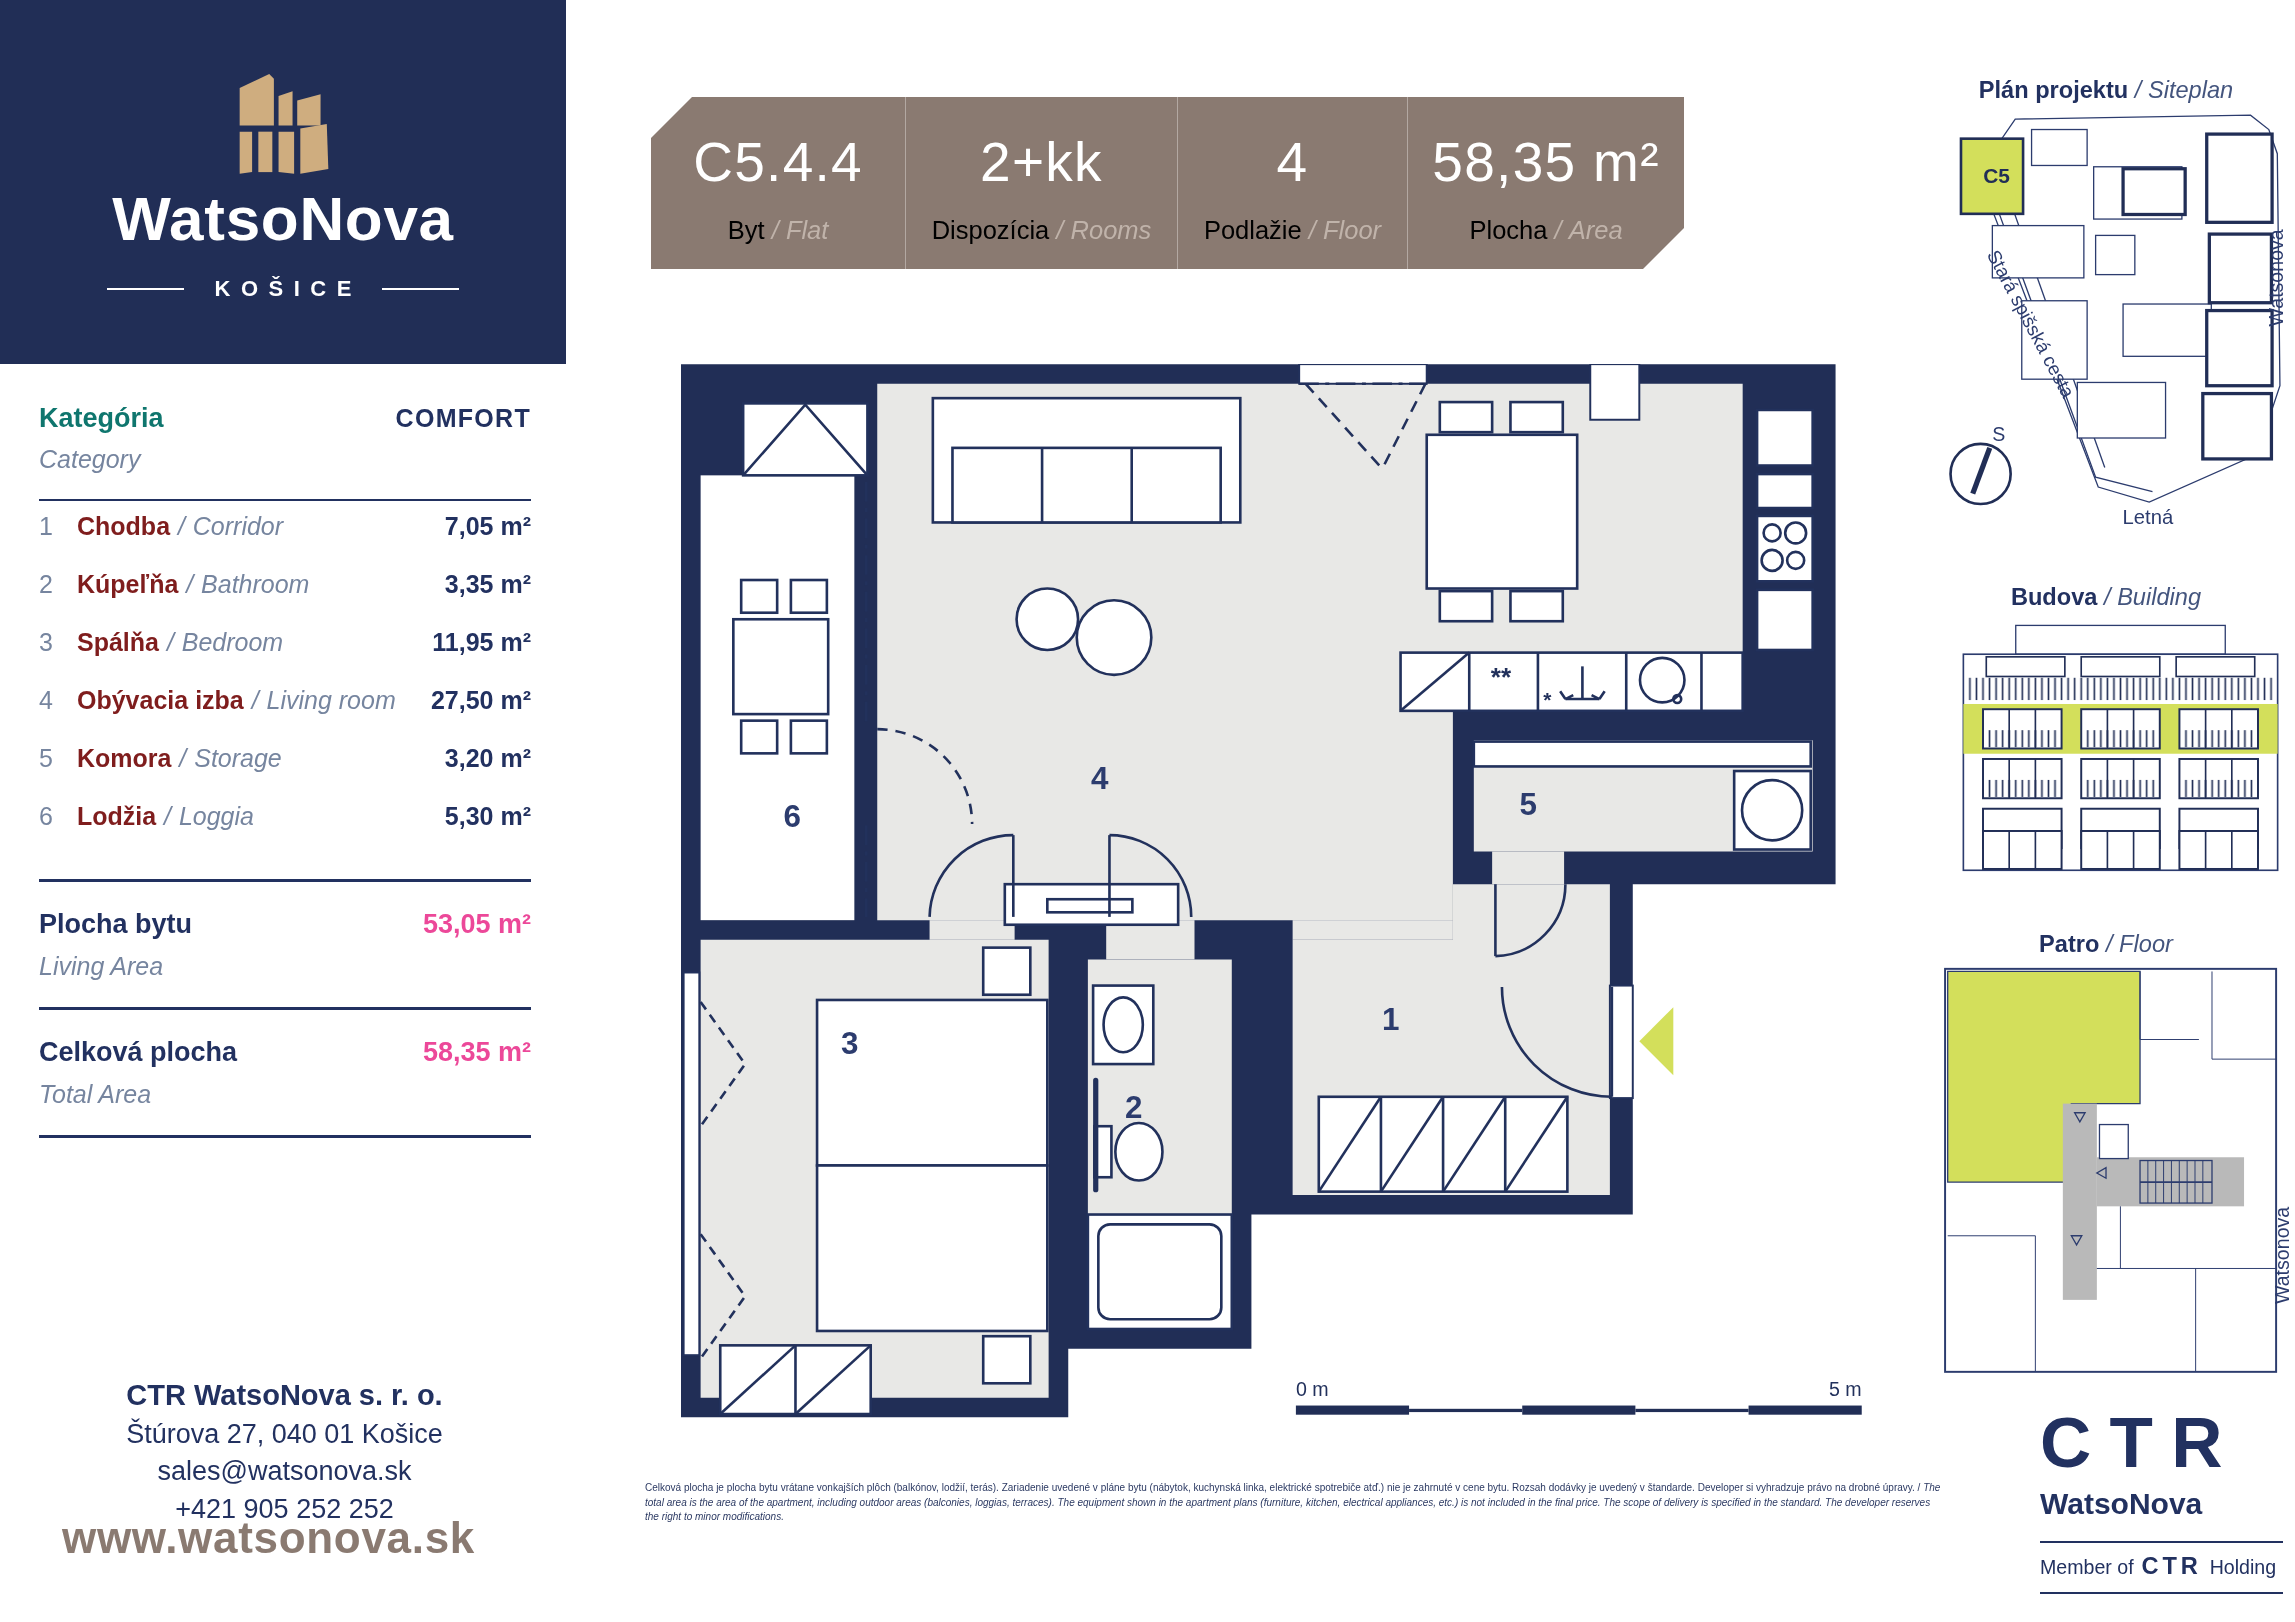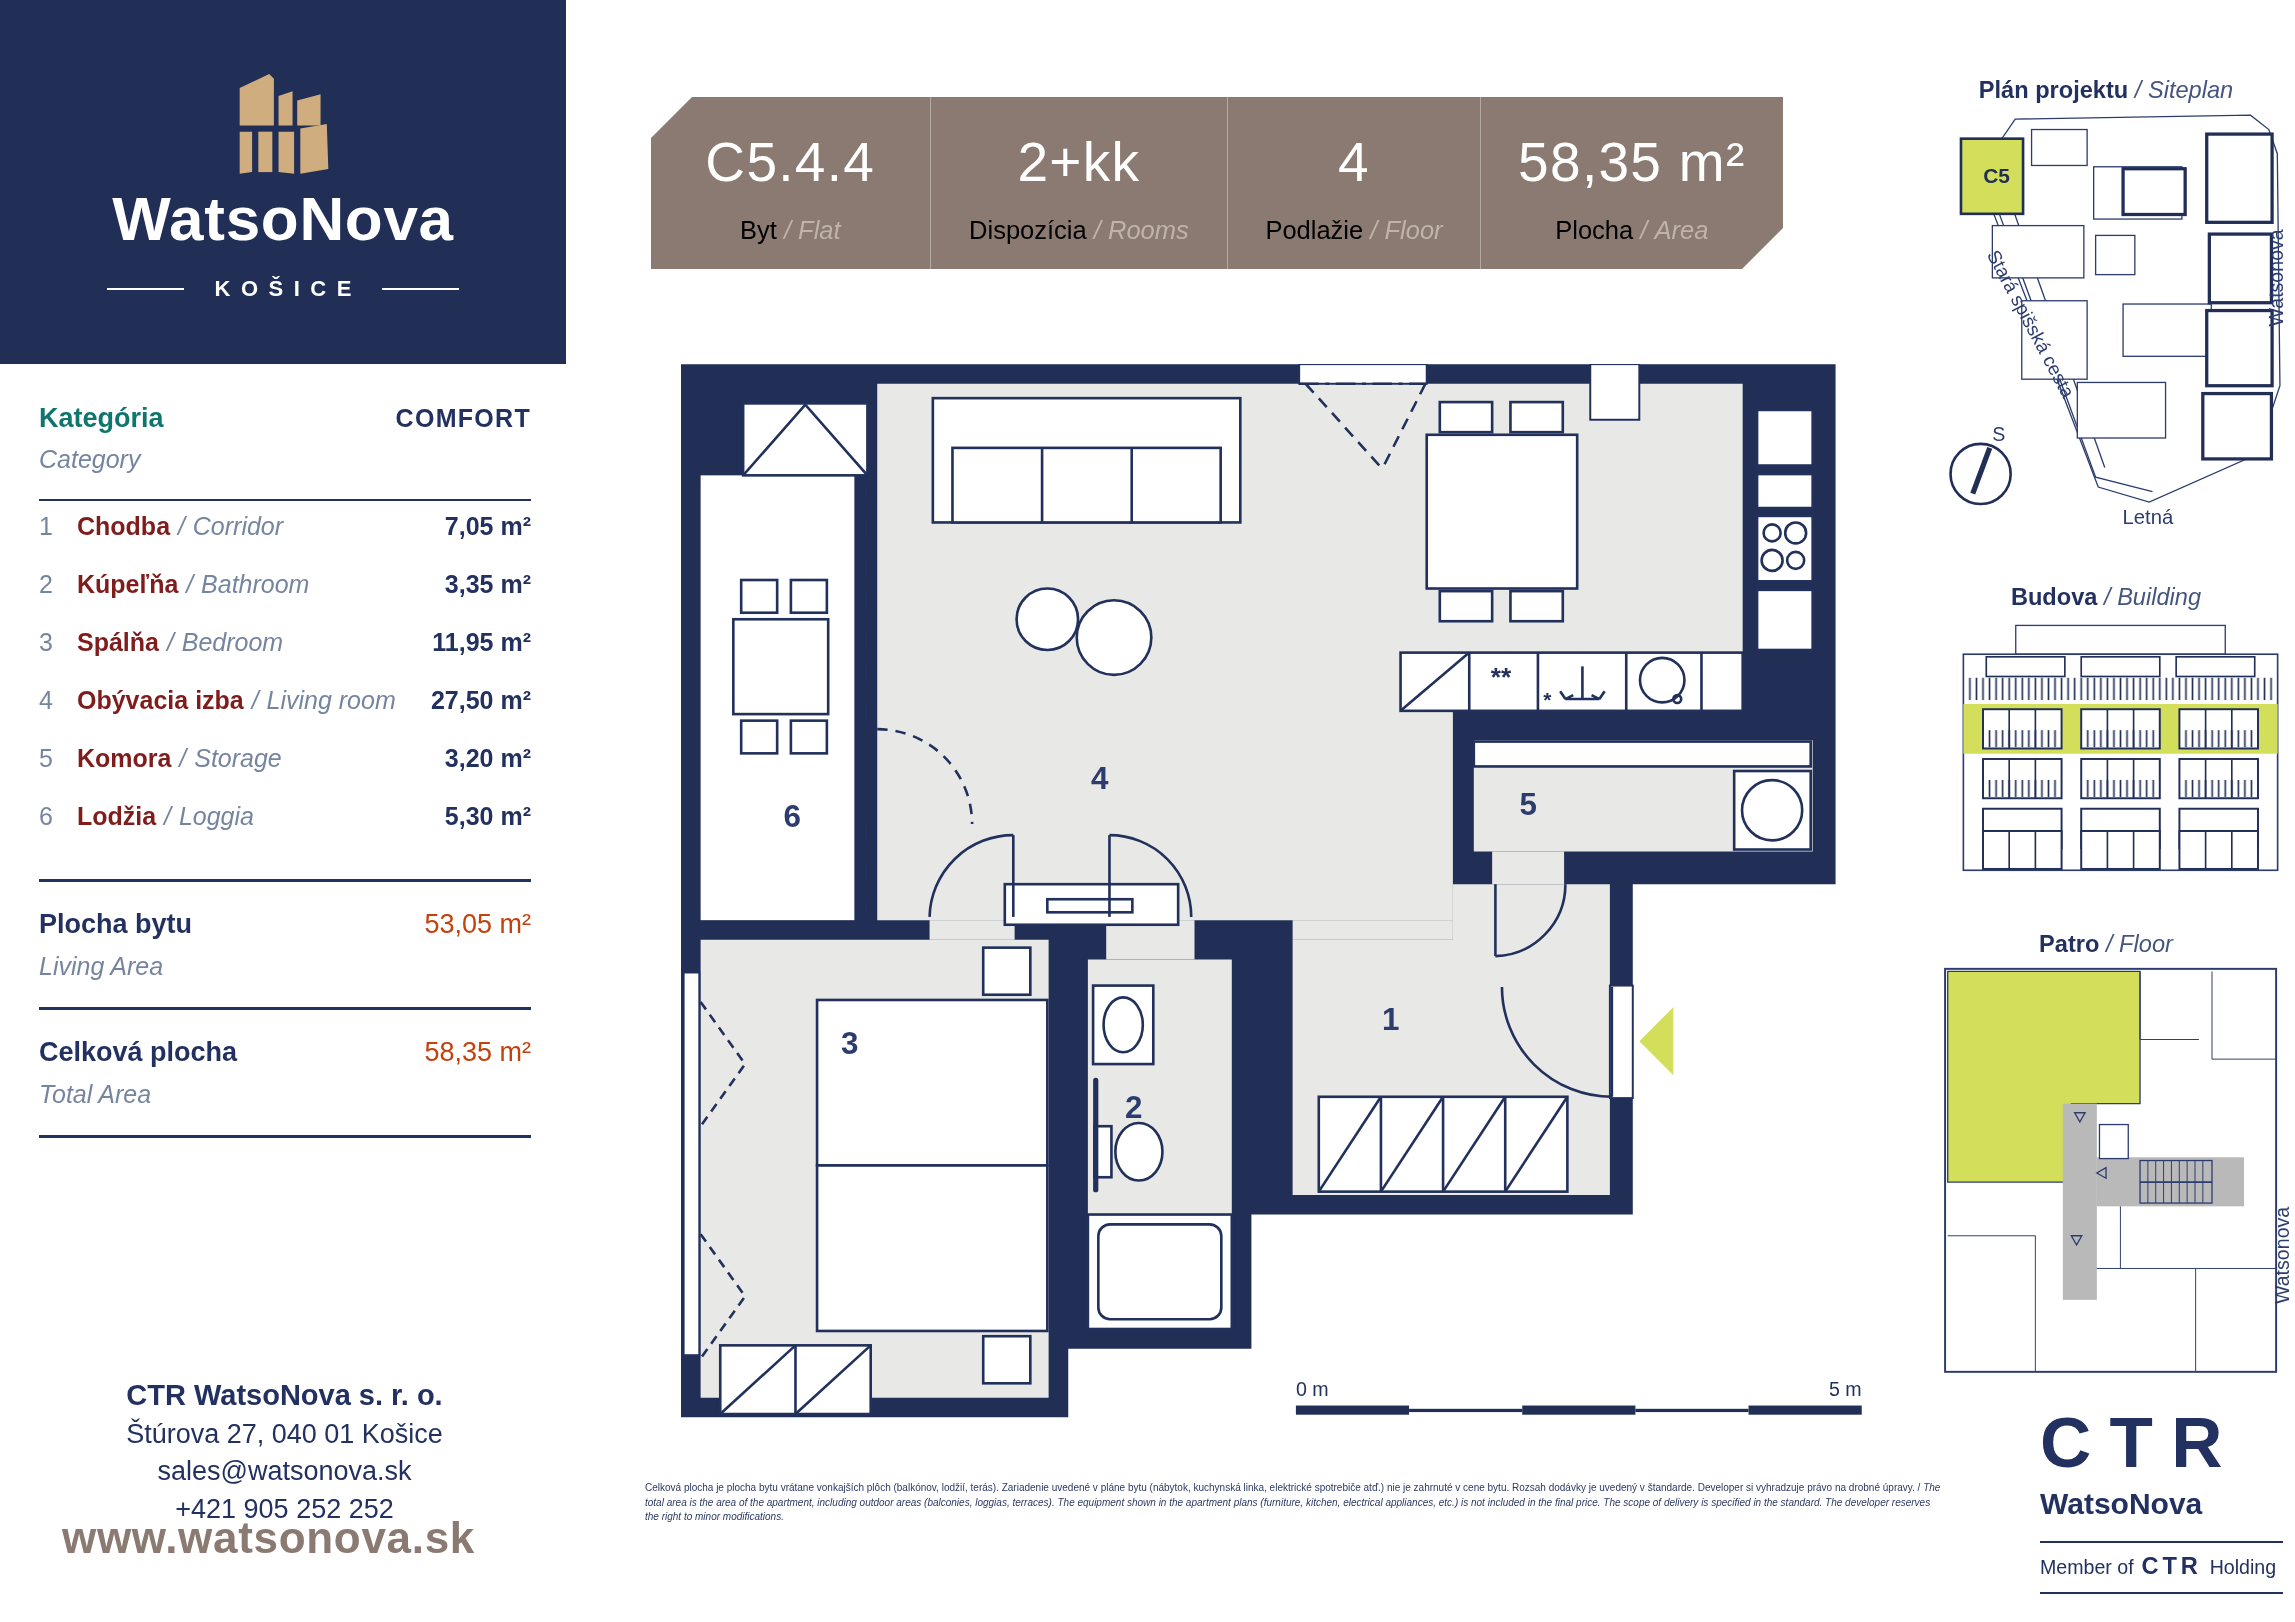--- a/index.html
+++ b/index.html
@@ -11,21 +11,21 @@
   #logo-block{left:0;top:0;width:566px;height:364px;background:#212e56;}
   #logo-icon{position:absolute;left:230px;top:71px;width:108px;height:105px;}
   #brand-name{position:absolute;left:0;top:183px;width:566px;text-align:center;
               color:#ffffff;font-size:62px;font-weight:bold;letter-spacing:0.7px;}
   #brand-city-row{position:absolute;left:0;top:276px;width:566px;display:flex;
               align-items:center;justify-content:center;gap:19.6px;}
   .city-line{width:77px;height:2.6px;background:#ffffff;}
   #brand-city{color:#ffffff;font-size:22px;font-weight:bold;letter-spacing:10.5px;text-indent:10.5px;}
 
   
-  #header-bar{left:651px;top:97px;width:1132px;height:172px;background:#8a7a71;
+  #header-bar{left:651px;top:97px;width:1033px;height:172px;background:#8a7a71;
       clip-path:polygon(41px 0, 100% 0, 100% calc(100% - 41px), calc(100% - 41px) 100%, 0 100%, 0 41px);
       display:flex;}
   .hcell{display:flex;flex-direction:column;justify-content:space-between;align-items:center;
          padding:33px 0 23.6px 0;box-sizing:border-box;border-right:1.3px solid rgba(255,255,255,0.35);}
   .hcell:last-child{border-right:none;}
   .hc0{flex-basis:24.7%;} .hc1{flex-basis:26.3%;gap:11px;} .hc2{flex-basis:22.3%;} .hc3{flex-basis:26.7%;}
   .hvalue{color:#ffffff;font-size:55px;letter-spacing:1.3px;}
   .hlabel{font-size:25.5px;}
   .hlabel .sk{color:#000000;}
   .hlabel .sep,.hlabel .en{color:#c0b3aa;font-style:italic;}
@@ -41,21 +41,21 @@
   .room-row{display:flex;align-items:baseline;height:58px;font-size:25px;}
   .room-row .num{width:38px;color:#76859f;}
   .room-row .nsk{font-weight:bold;color:#7f1d1d;}
   .room-row .sep,.room-row .nen{color:#76859f;font-style:italic;margin-left:7.9px;}
   .room-row .nen{margin-left:7.9px;}
   .room-row .spacer{flex:1;}
   .room-row .area{font-weight:bold;color:#223160;}
   .tot-block{margin-top:0;}
   .tot-row{display:flex;justify-content:space-between;align-items:baseline;margin-top:27.5px;font-size:27px;}
   .tot-row .lbl{font-weight:bold;color:#223160;}
-  .tot-row .val{font-weight:normal;color:#c2410c;}
+  .tot-row .val{font-weight:bold;color:#ec4899;}
   .tot-sub{font-size:25px;font-style:italic;color:#76859f;margin-top:11.8px;}
   .tot-line{height:2.6px;background:#223160;margin-top:26px;}
 
   
   #contact{left:62px;top:1379px;width:445px;text-align:center;color:#223160;}
   #contact .company{font-size:29px;font-weight:bold;}
   #contact .line{font-size:27px;margin-top:6.5px;}
   #website{left:62px;top:1513px;width:445px;text-align:left;
            font-size:44px;font-weight:bold;color:#8a7a71;letter-spacing:0.7px;}
 

